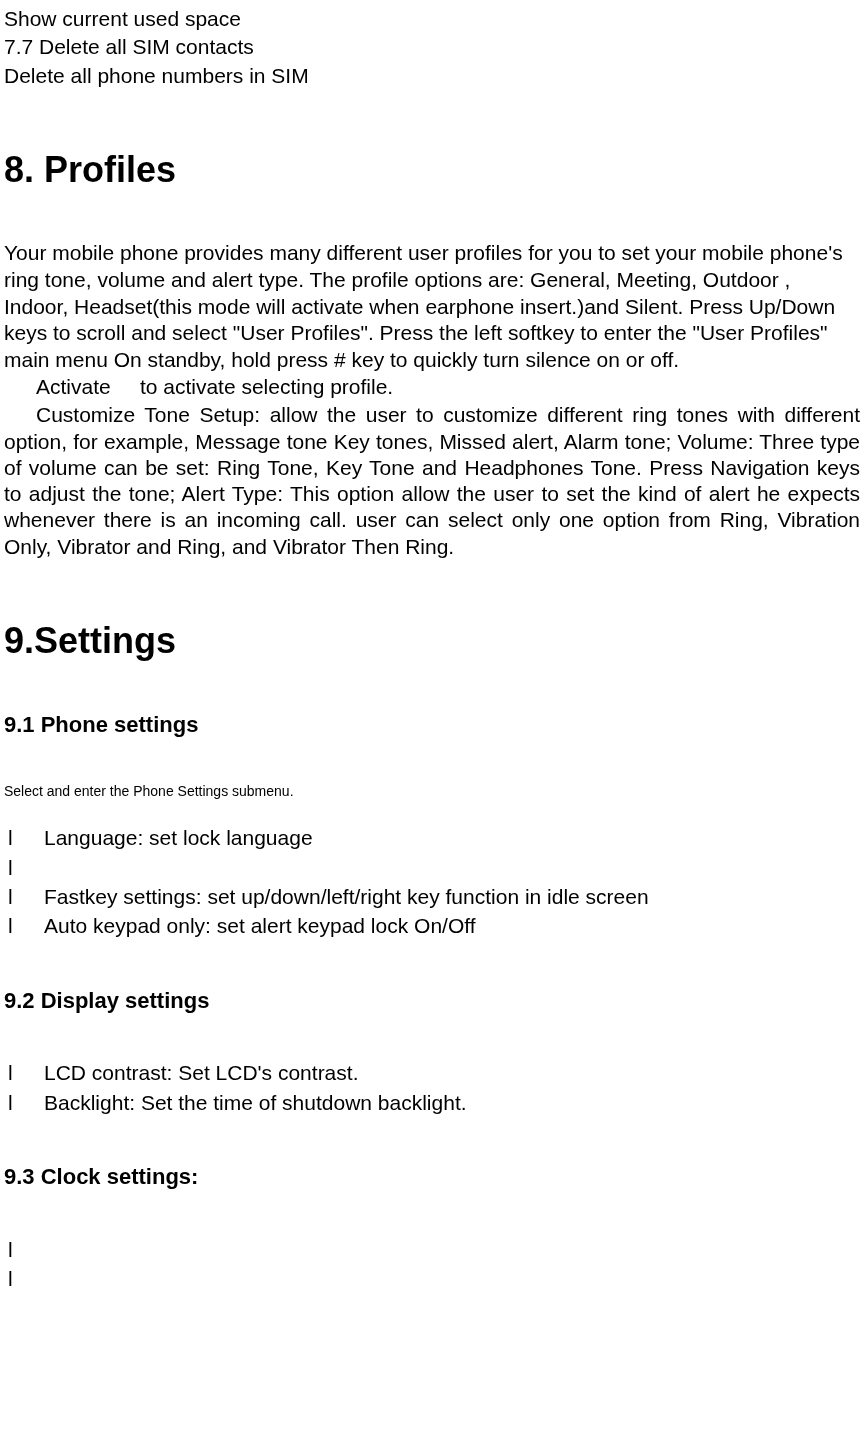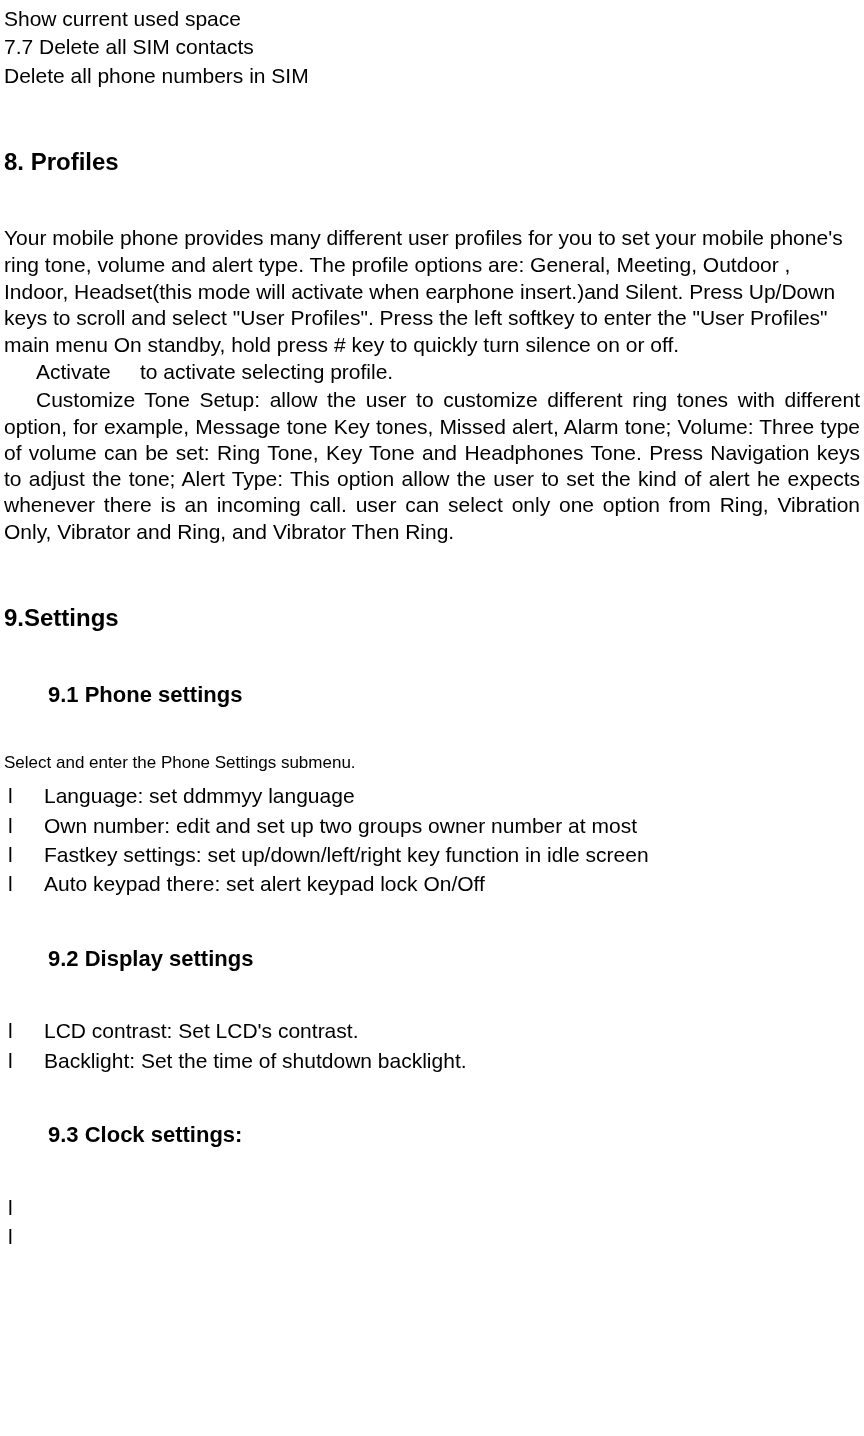--- a/index.html
+++ b/index.html
@@ -16,31 +16,30 @@
       width: 864px;
       line-height: 1.25;
     }
     .line {
       margin-bottom: 2px;
     }
     .bold {
       font-weight: normal;
     }
     .h1 {
-      font-size: 24px;
+      font-size: 36px;
       font-weight: bold;
       margin-top: 58px;
       margin-bottom: 48px;
     }
     .h2 {
       font-size: 22px;
       font-weight: bold;
       margin-top: 46px;
       margin-bottom: 44px;
-      margin-left: 44px;
     }
     .para {
       line-height: 1.28;
     }
     .indent {
       padding-left: 32px;
     }
     .customize-para {
       text-align: justify;
       line-height: 1.25;
@@ -49,23 +48,23 @@
       display: flex;
       line-height: 1.4;
       padding-left: 4px;
     }
     .bullet-l {
       width: 36px;
       flex-shrink: 0;
       font-family: Arial, sans-serif;
     }
     .intro {
-      font-size: 17px;
+      font-size: 14px;
       line-height: 1.35;
-      margin-bottom: 6px;
+      margin-bottom: 22px;
     }
   </style>
 </head>
 <body>
 
 <div class="line">Show current used space</div>
 <div class="line bold">7.7 Delete all SIM contacts</div>
 <div class="line">Delete all phone numbers in SIM</div>
 
 <div class="h1">8. Profiles</div>
@@ -83,33 +82,32 @@
 </div>
 
 <div class="h1">9.Settings</div>
 
 <div class="h2">9.1 Phone settings</div>
 
 <div class="intro">Select and enter the Phone Settings submenu.</div>
 
 <div class="list-item">
   <span class="bullet-l">l</span>
-  <span><span class="bold">Language:</span><span> set ddmmyy language</span></span>
+  <span><span class="bold">Language:</span><span> set lock language</span></span>
 </div>
 <div class="list-item">
   <span class="bullet-l">l</span>
-  <span><span class="bold">Own number</span><span>: edit and set up two groups owner number at most</span></span>
 </div>
 <div class="list-item">
   <span class="bullet-l">l</span>
   <span><span class="bold">Fastkey settings</span><span>: set up/down/left/right key function in idle screen</span></span>
 </div>
 <div class="list-item">
   <span class="bullet-l">l</span>
-  <span><span class="bold">Auto keypad there</span><span>: set alert keypad lock On/Off</span></span>
+  <span><span class="bold">Auto keypad only</span><span>: set alert keypad lock On/Off</span></span>
 </div>
 
 <div class="h2">9.2 Display settings</div>
 
 <div class="list-item">
   <span class="bullet-l">l</span>
   <span><span class="bold">LCD contrast:</span><span> Set LCD's contrast.</span></span>
 </div>
 <div class="list-item">
   <span class="bullet-l">l</span>

